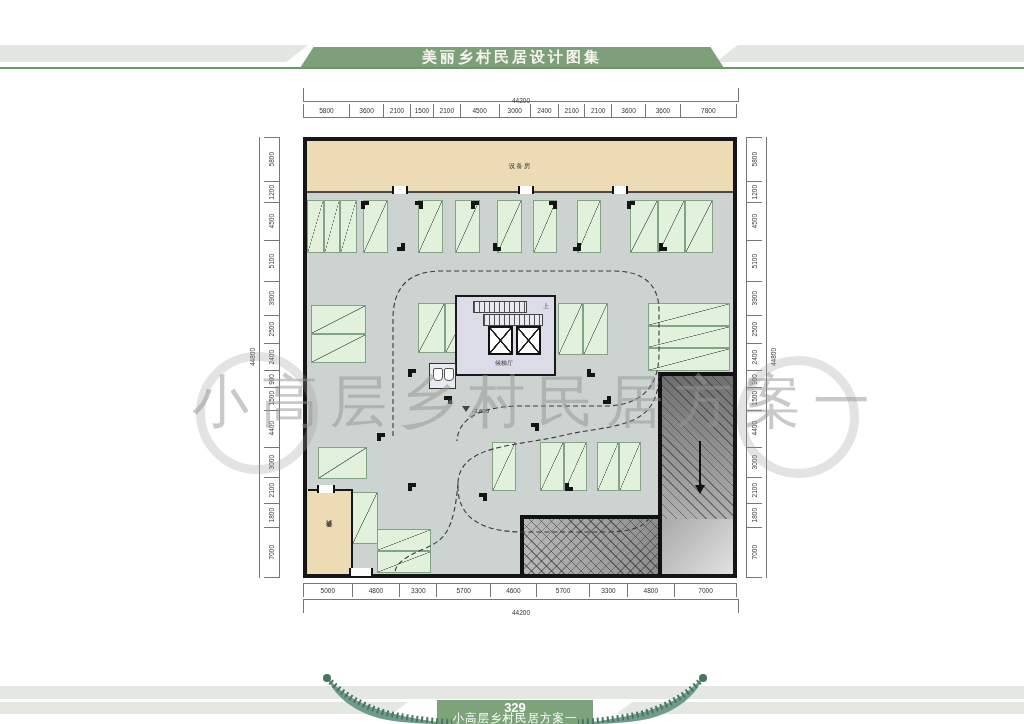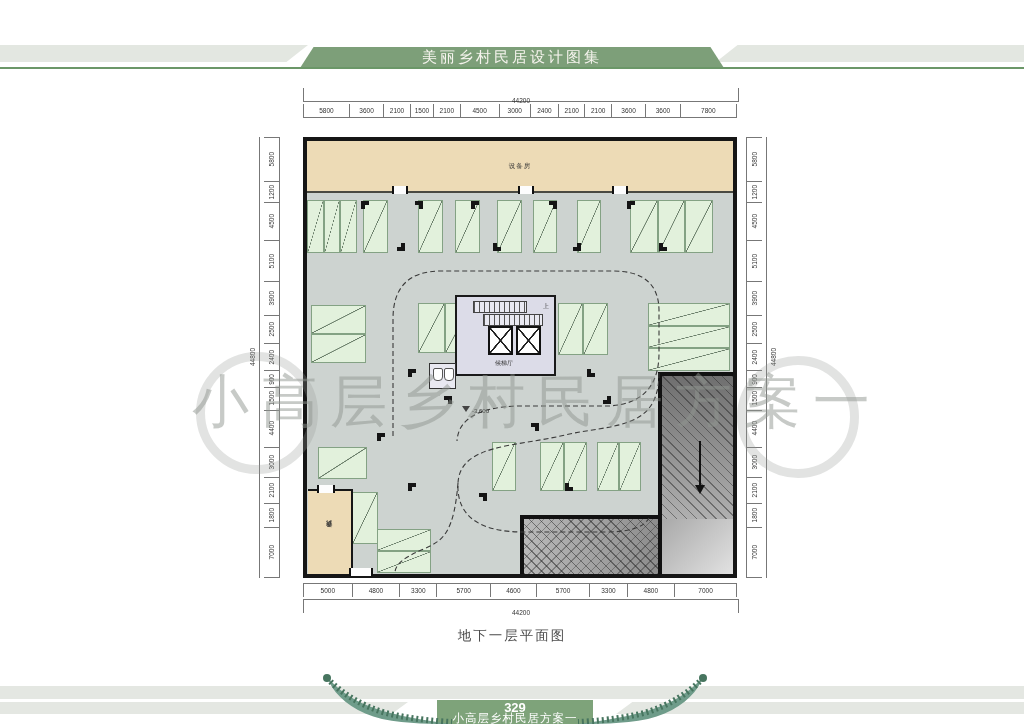--- a/index.html
+++ b/index.html
@@ -5,21 +5,21 @@
   html,body{margin:0;padding:0;}
   .sheet{position:relative;width:1024px;height:724px;background:#ffffff;overflow:hidden;
          font-family:"Liberation Sans","DejaVu Sans",sans-serif;}
   
   .hdr-band{position:absolute;top:45px;height:17px;background:#e3e7e1;}
   .hdr-band.l{left:0;width:308px;clip-path:polygon(0 0,100% 0,93% 100%,0 100%);}
   .hdr-band.r{right:0;width:308px;clip-path:polygon(7% 0,100% 0,100% 100%,0 100%);}
   .hdr-title{position:absolute;top:47px;left:300px;width:424px;height:21px;background:#7d9f79;
              clip-path:polygon(3.2% 0,96.8% 0,100% 100%,0 100%);
              display:flex;align-items:center;justify-content:center;}
-  .hdr-title span{color:#f6f4ee;font-size:15px;font-weight:normal;letter-spacing:3px;}
+  .hdr-title span{color:#f6f4ee;font-size:15px;font-weight:bold;letter-spacing:3px;}
   .hdr-rule{position:absolute;top:67px;left:0;width:1024px;height:2px;background:#6b9768;}
   
   .dim-label{font-size:6.5px;color:#333;white-space:nowrap;}
   .dim-overall-h{position:absolute;left:303px;width:434px;height:13px;border-left:1px solid #777;
                  border-right:1px solid #777;text-align:center;}
   .dim-overall-h .dim-label{position:relative;top:1px;}
   .dim-overall-h.topline{border-bottom:1px solid #777;}
   .dim-overall-h.botline{border-top:1px solid #777;}
   .dim-row-h{position:absolute;left:303px;width:434px;height:13px;display:flex;}
   .dim-row-h.topline{border-bottom:1px solid #777;}
@@ -420,21 +420,20 @@
     <b class="col r90" style="left:224px;top:282px;"></b>
     <b class="col" style="left:101px;top:342px;"></b>
     <b class="col r90" style="left:172px;top:352px;"></b>
     <b class="col r270" style="left:258px;top:342px;"></b>
   </div>
 
   <div class="watermark">小高层乡村民居方案一</div>
   <div class="wm-ring" style="left:196px;top:352px;"></div>
   <div class="wm-ring" style="left:737px;top:356px;"></div>
 
-  <div class="caption">地下一层平面图</div>
 
   <div>
     <div class="ftr-band-a"></div>
     <div class="ftr-band-b l"></div>
     <div class="ftr-band-b r"></div>
 
     <svg class="eave" style="left:322px;" width="132" height="52" viewBox="0 0 132 52">
       <path d="M130,52 C100,48 58,42 32,27 C18,19 9,10 3,2 L10,15 C19,29 36,41 60,47 C86,52 112,52 130,52 Z" fill="#6f9c8a"></path>
       <path d="M5,6 C20,22 40,34 64,41 C88,47 112,49 130,50" fill="none" stroke="#47755f" stroke-width="6" stroke-dasharray="2 3"></path>
       <circle cx="5" cy="6" r="4" fill="#47755f"></circle>

